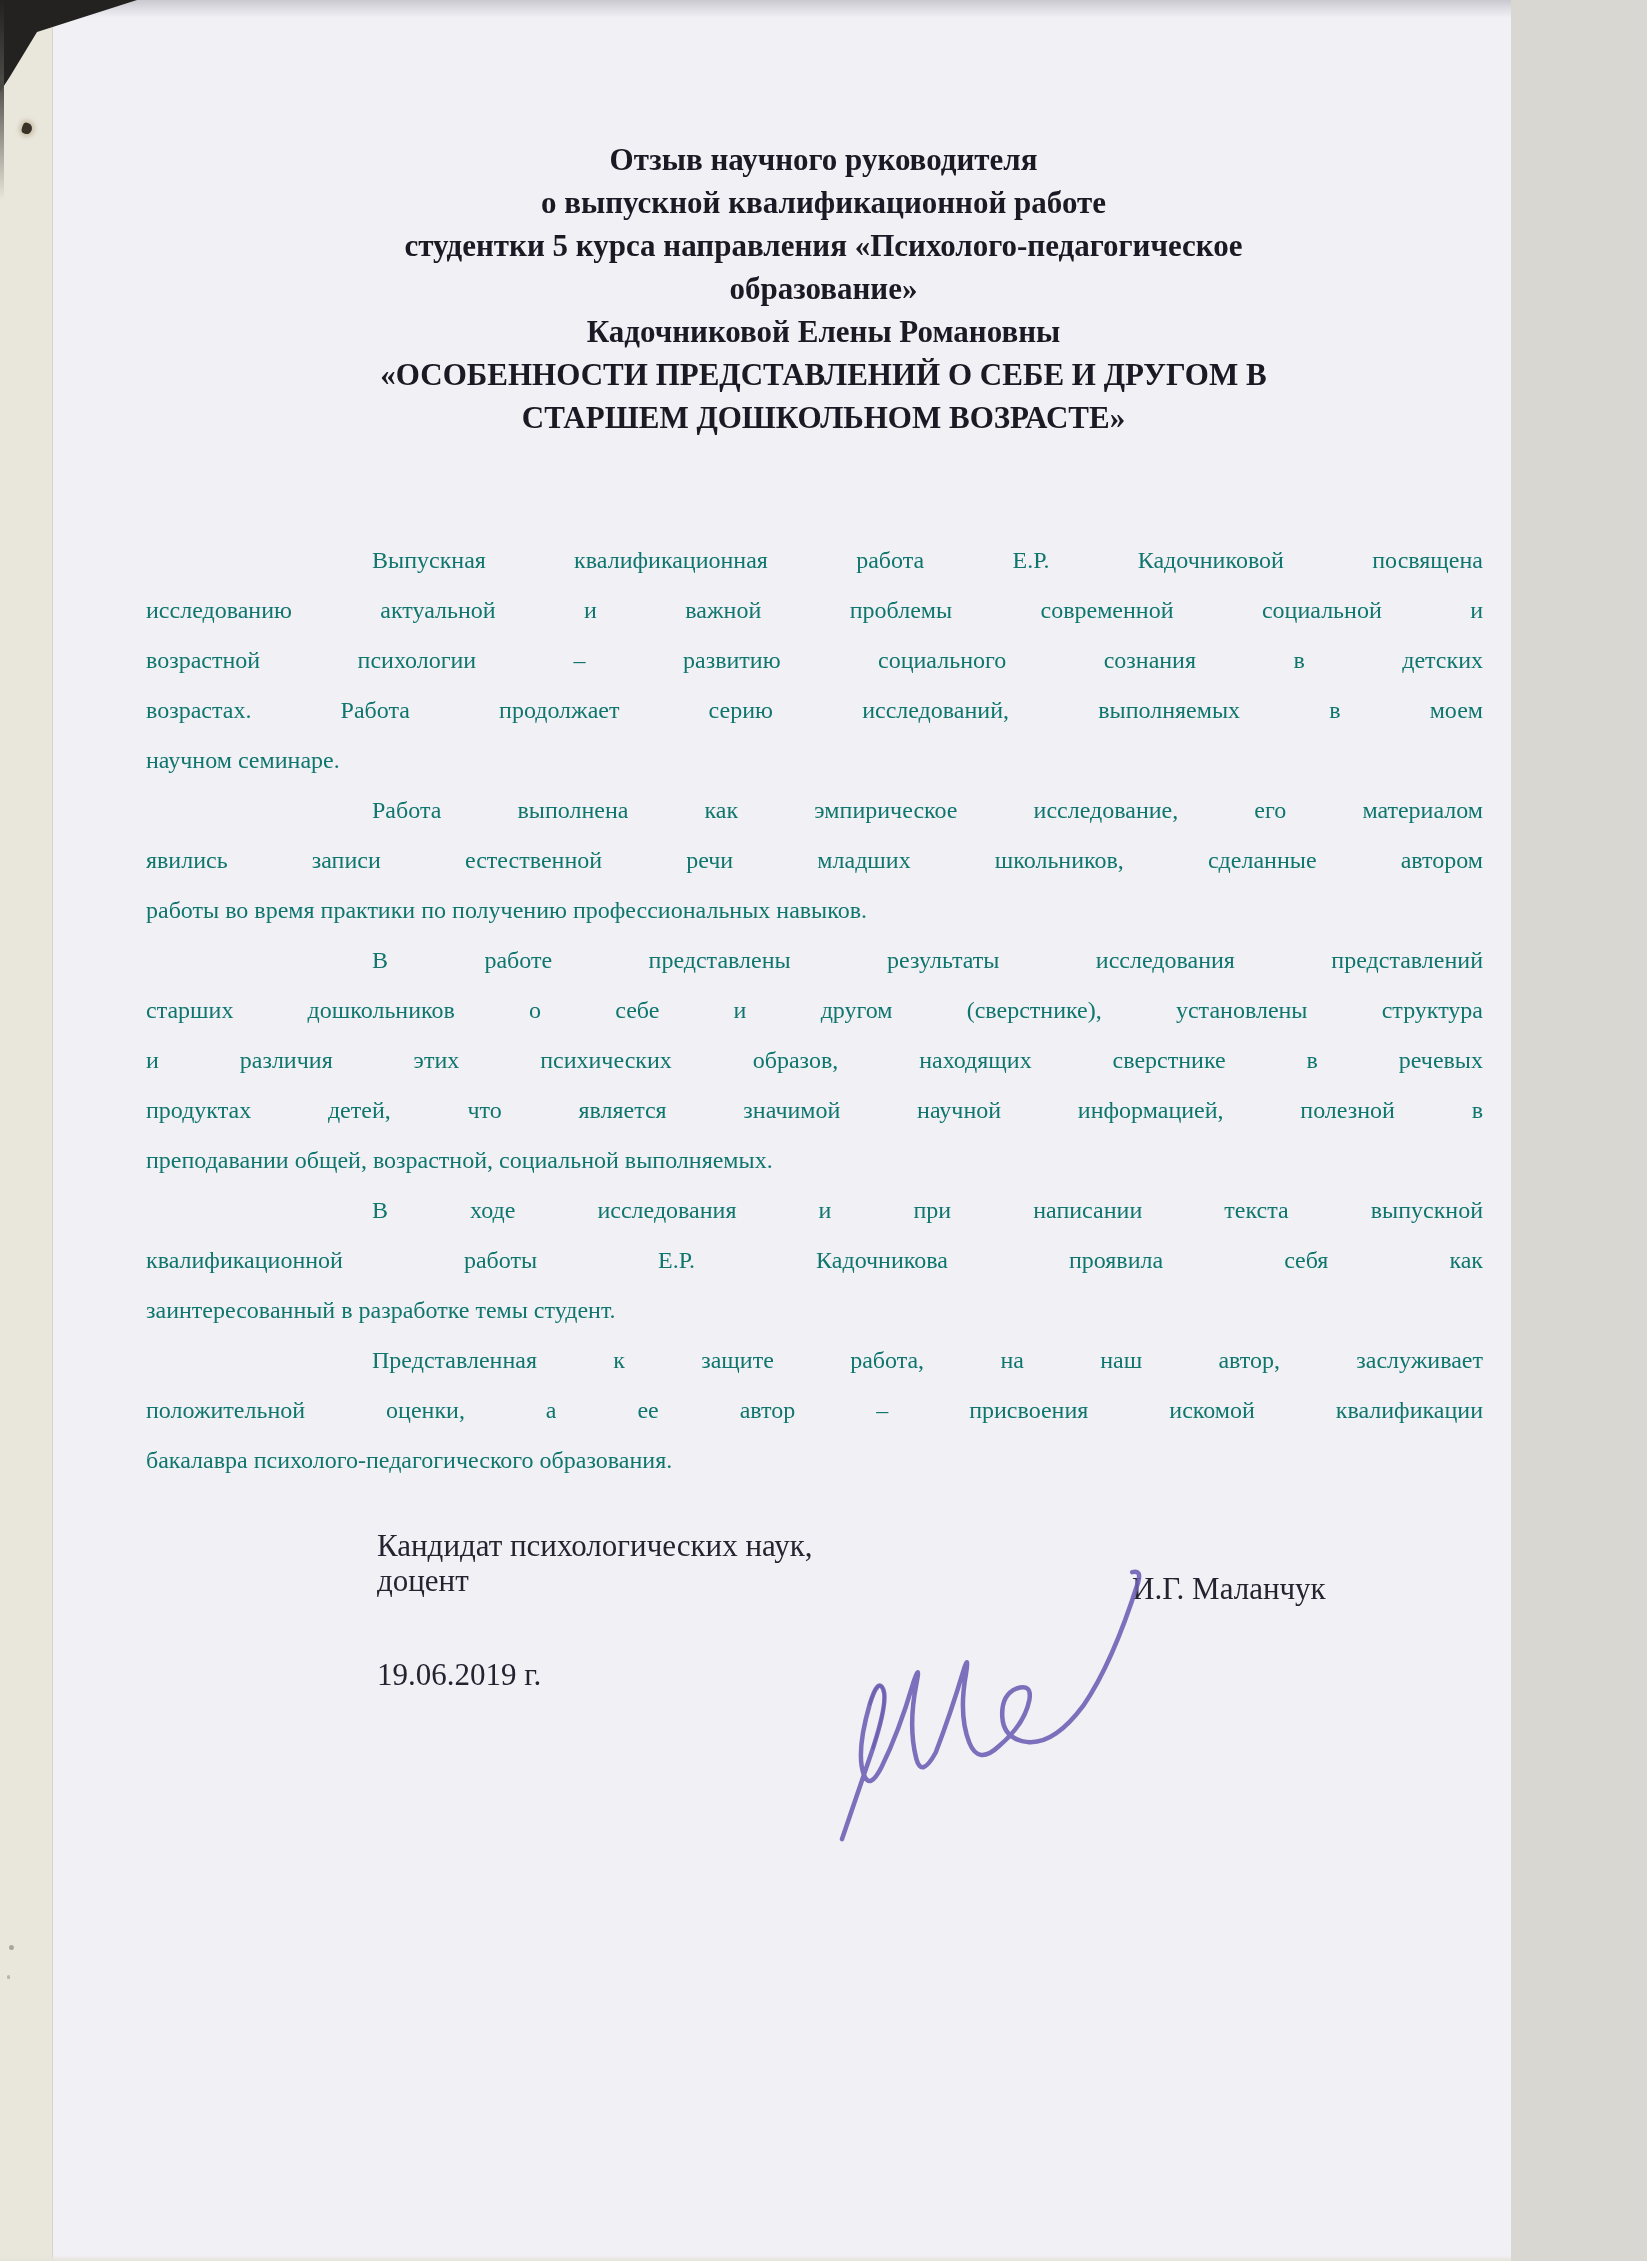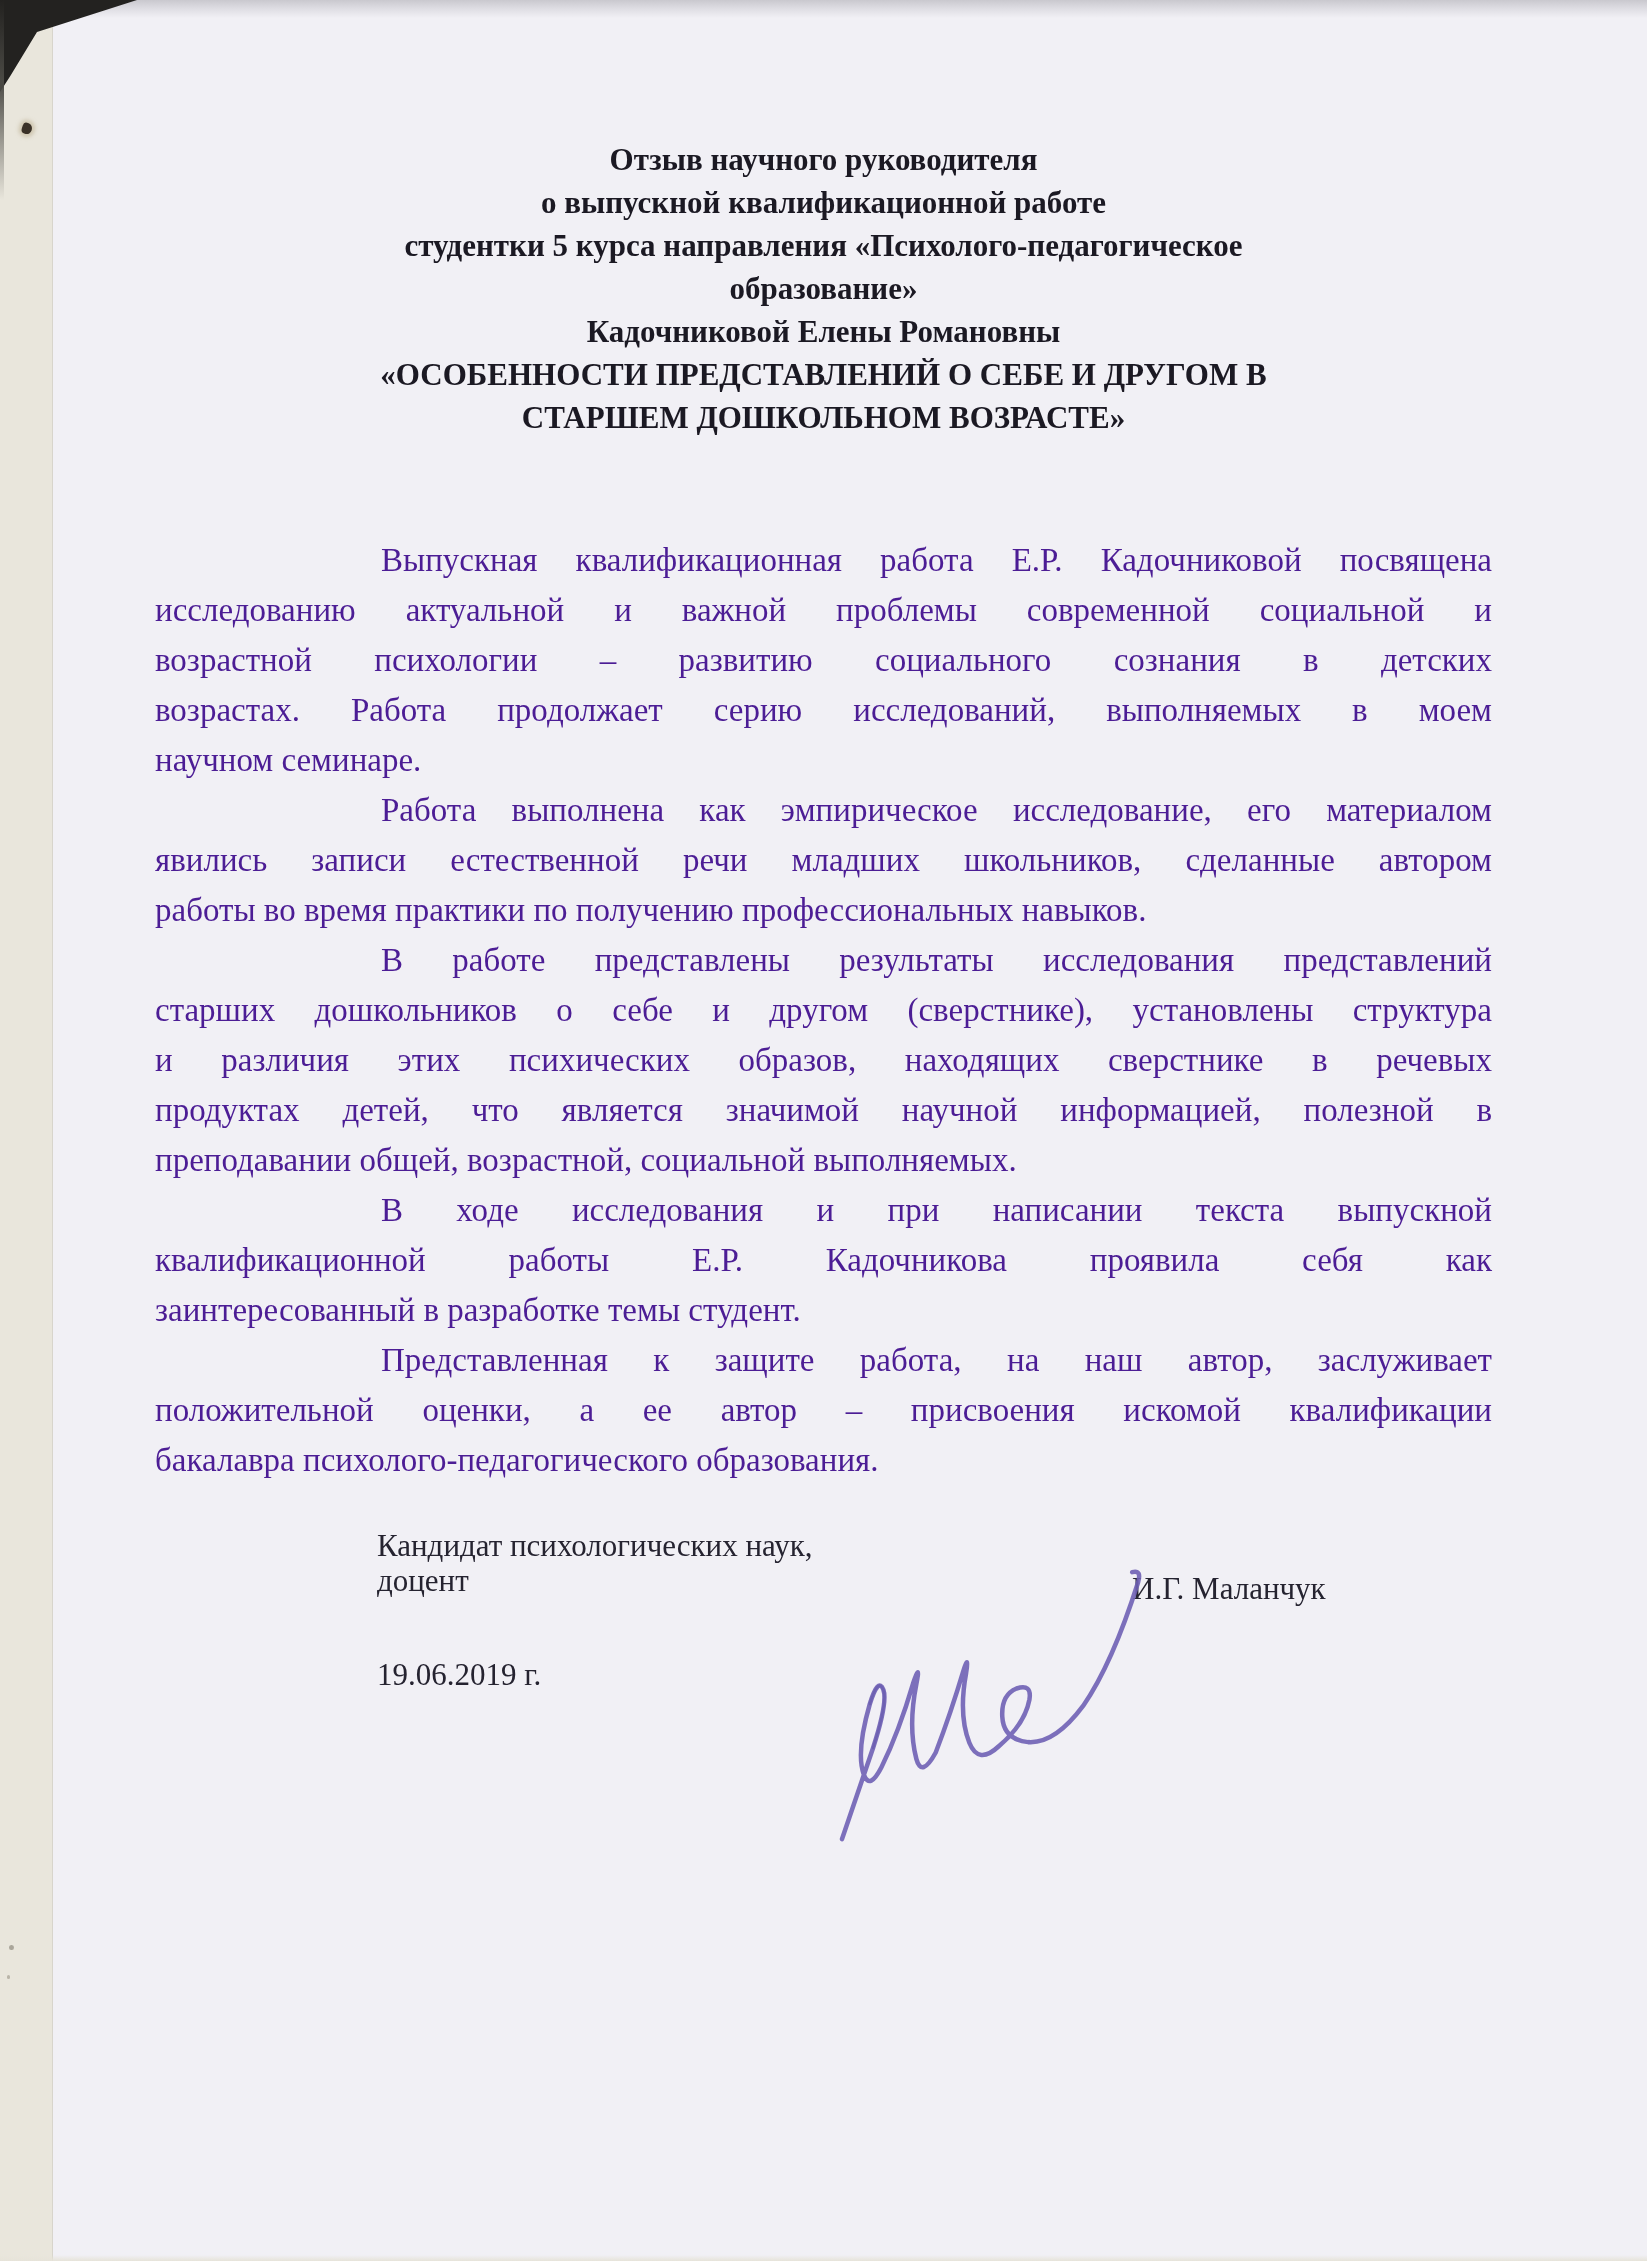--- a/index.html
+++ b/index.html
@@ -1,18 +1,18 @@
 <!DOCTYPE html>
 <html style="font-size:10.3px"><head>
 <meta charset="utf-8">
 <style>
   html,body{margin:0;padding:0;}
   body{background:#d9d7d2; font-family:"Liberation Serif","DejaVu Serif",serif;}
   #page{
-    position:relative; width:1647px; height:2261px; overflow:hidden;
+    position:relative; width:1511px; height:2261px; overflow:hidden;
     background:#f1f0f5;
   }
   
   .top-band{
     position:absolute; left:0; top:0; width:1647px; height:18px;
     background:linear-gradient(#c9c8ce 0%, #dddce2 45%, #f1f0f5 100%);
   }
   
   .left-strip{
     position:absolute; left:0; top:0; width:52px; height:2261px;
@@ -43,22 +43,22 @@
 
   
   .title-block{
     position:absolute; left:155px; top:138px; width:1337px;
     font-weight:bold; font-size:31px; line-height:43px; color:#1b1923;
     text-align:center;
   }
   .title-line{ white-space:nowrap; }
 
   .body-block{
-    position:absolute; left:155px; top:535px; width:1337px;
-    font-size:33px; line-height:50px; color:#4c1d95;
+    position:absolute; left:146px; top:535px; width:1337px;
+    font-size:24px; line-height:50px; color:#0f766e;
   }
   .body-line{ text-align:justify; text-align-last:justify; }
   .body-line.last{ text-align-last:left; }
   .body-line.first{ padding-left:226px; }
 
   .sig-degree{ position:absolute; left:377px; top:1528px; font-size:31px; color:#252330; white-space:nowrap;}
   .sig-position{ position:absolute; left:377px; top:1563px; font-size:31px; color:#252330; white-space:nowrap;}
   .sig-name{ position:absolute; left:1132px; top:1571px; font-size:31px; color:#252330; white-space:nowrap;}
   .sig-date{ position:absolute; left:377px; top:1621px; font-size:31px; color:#252330; white-space:nowrap;margin-top:36px;}
 

